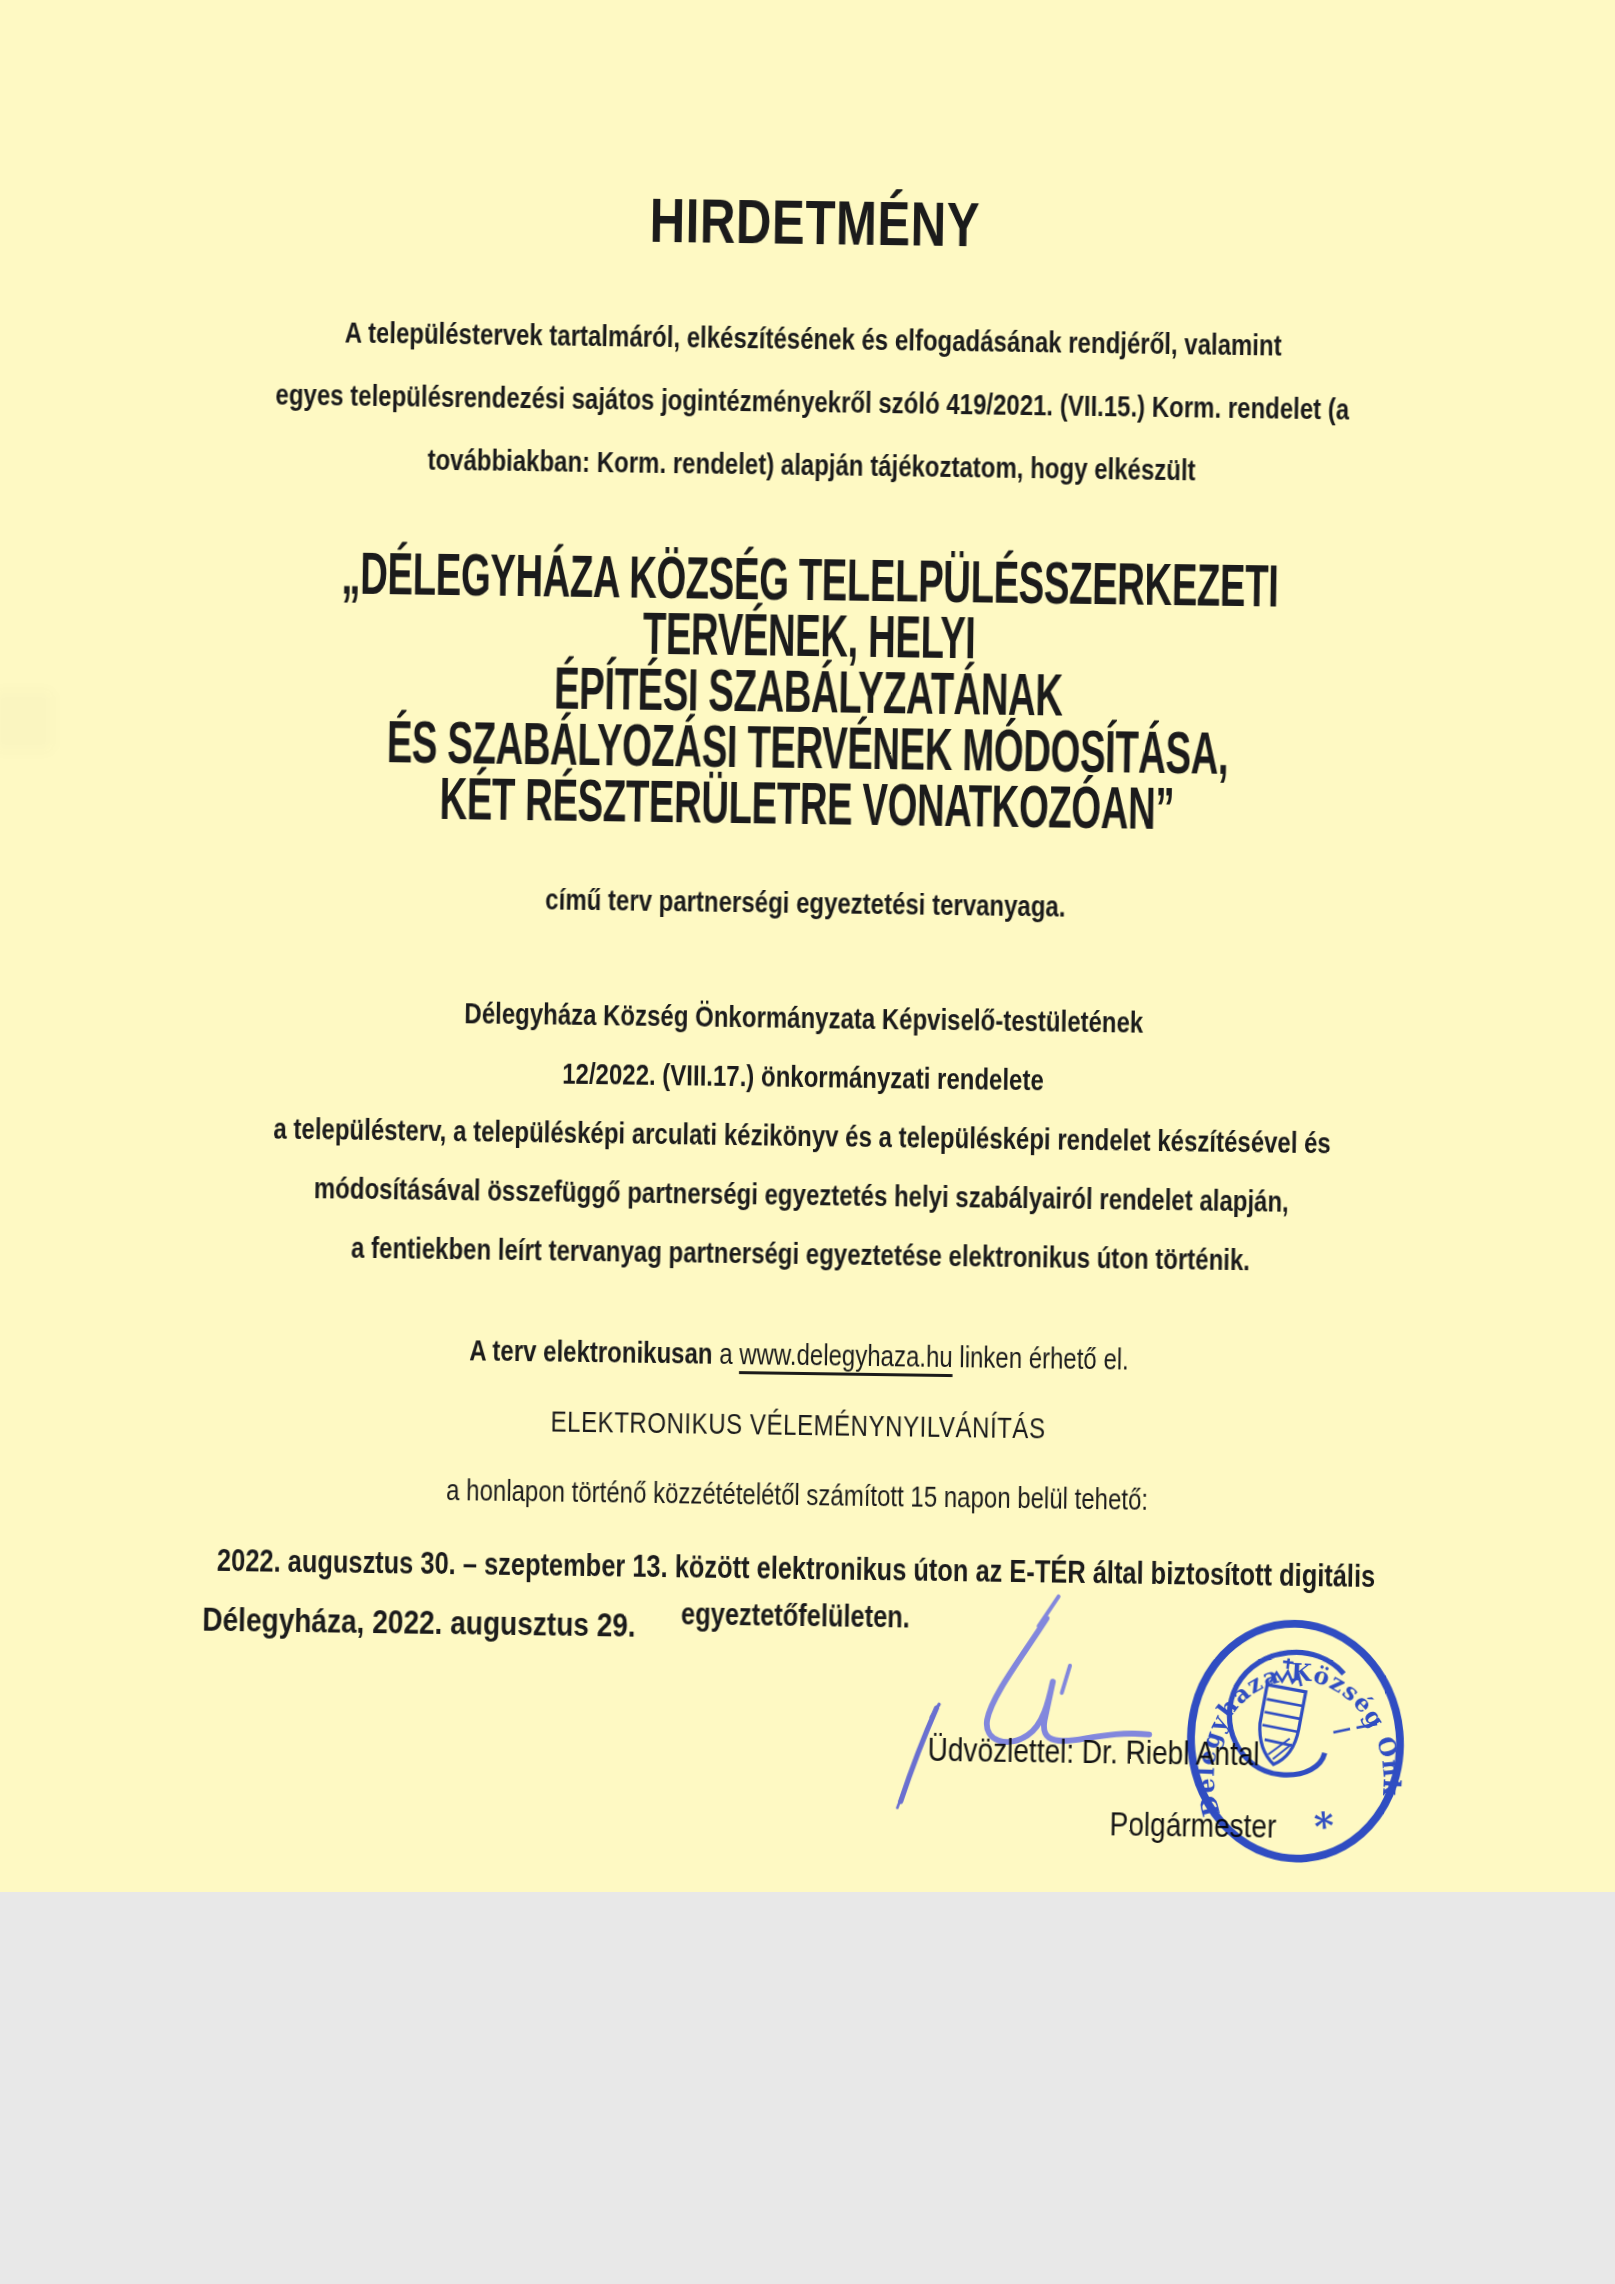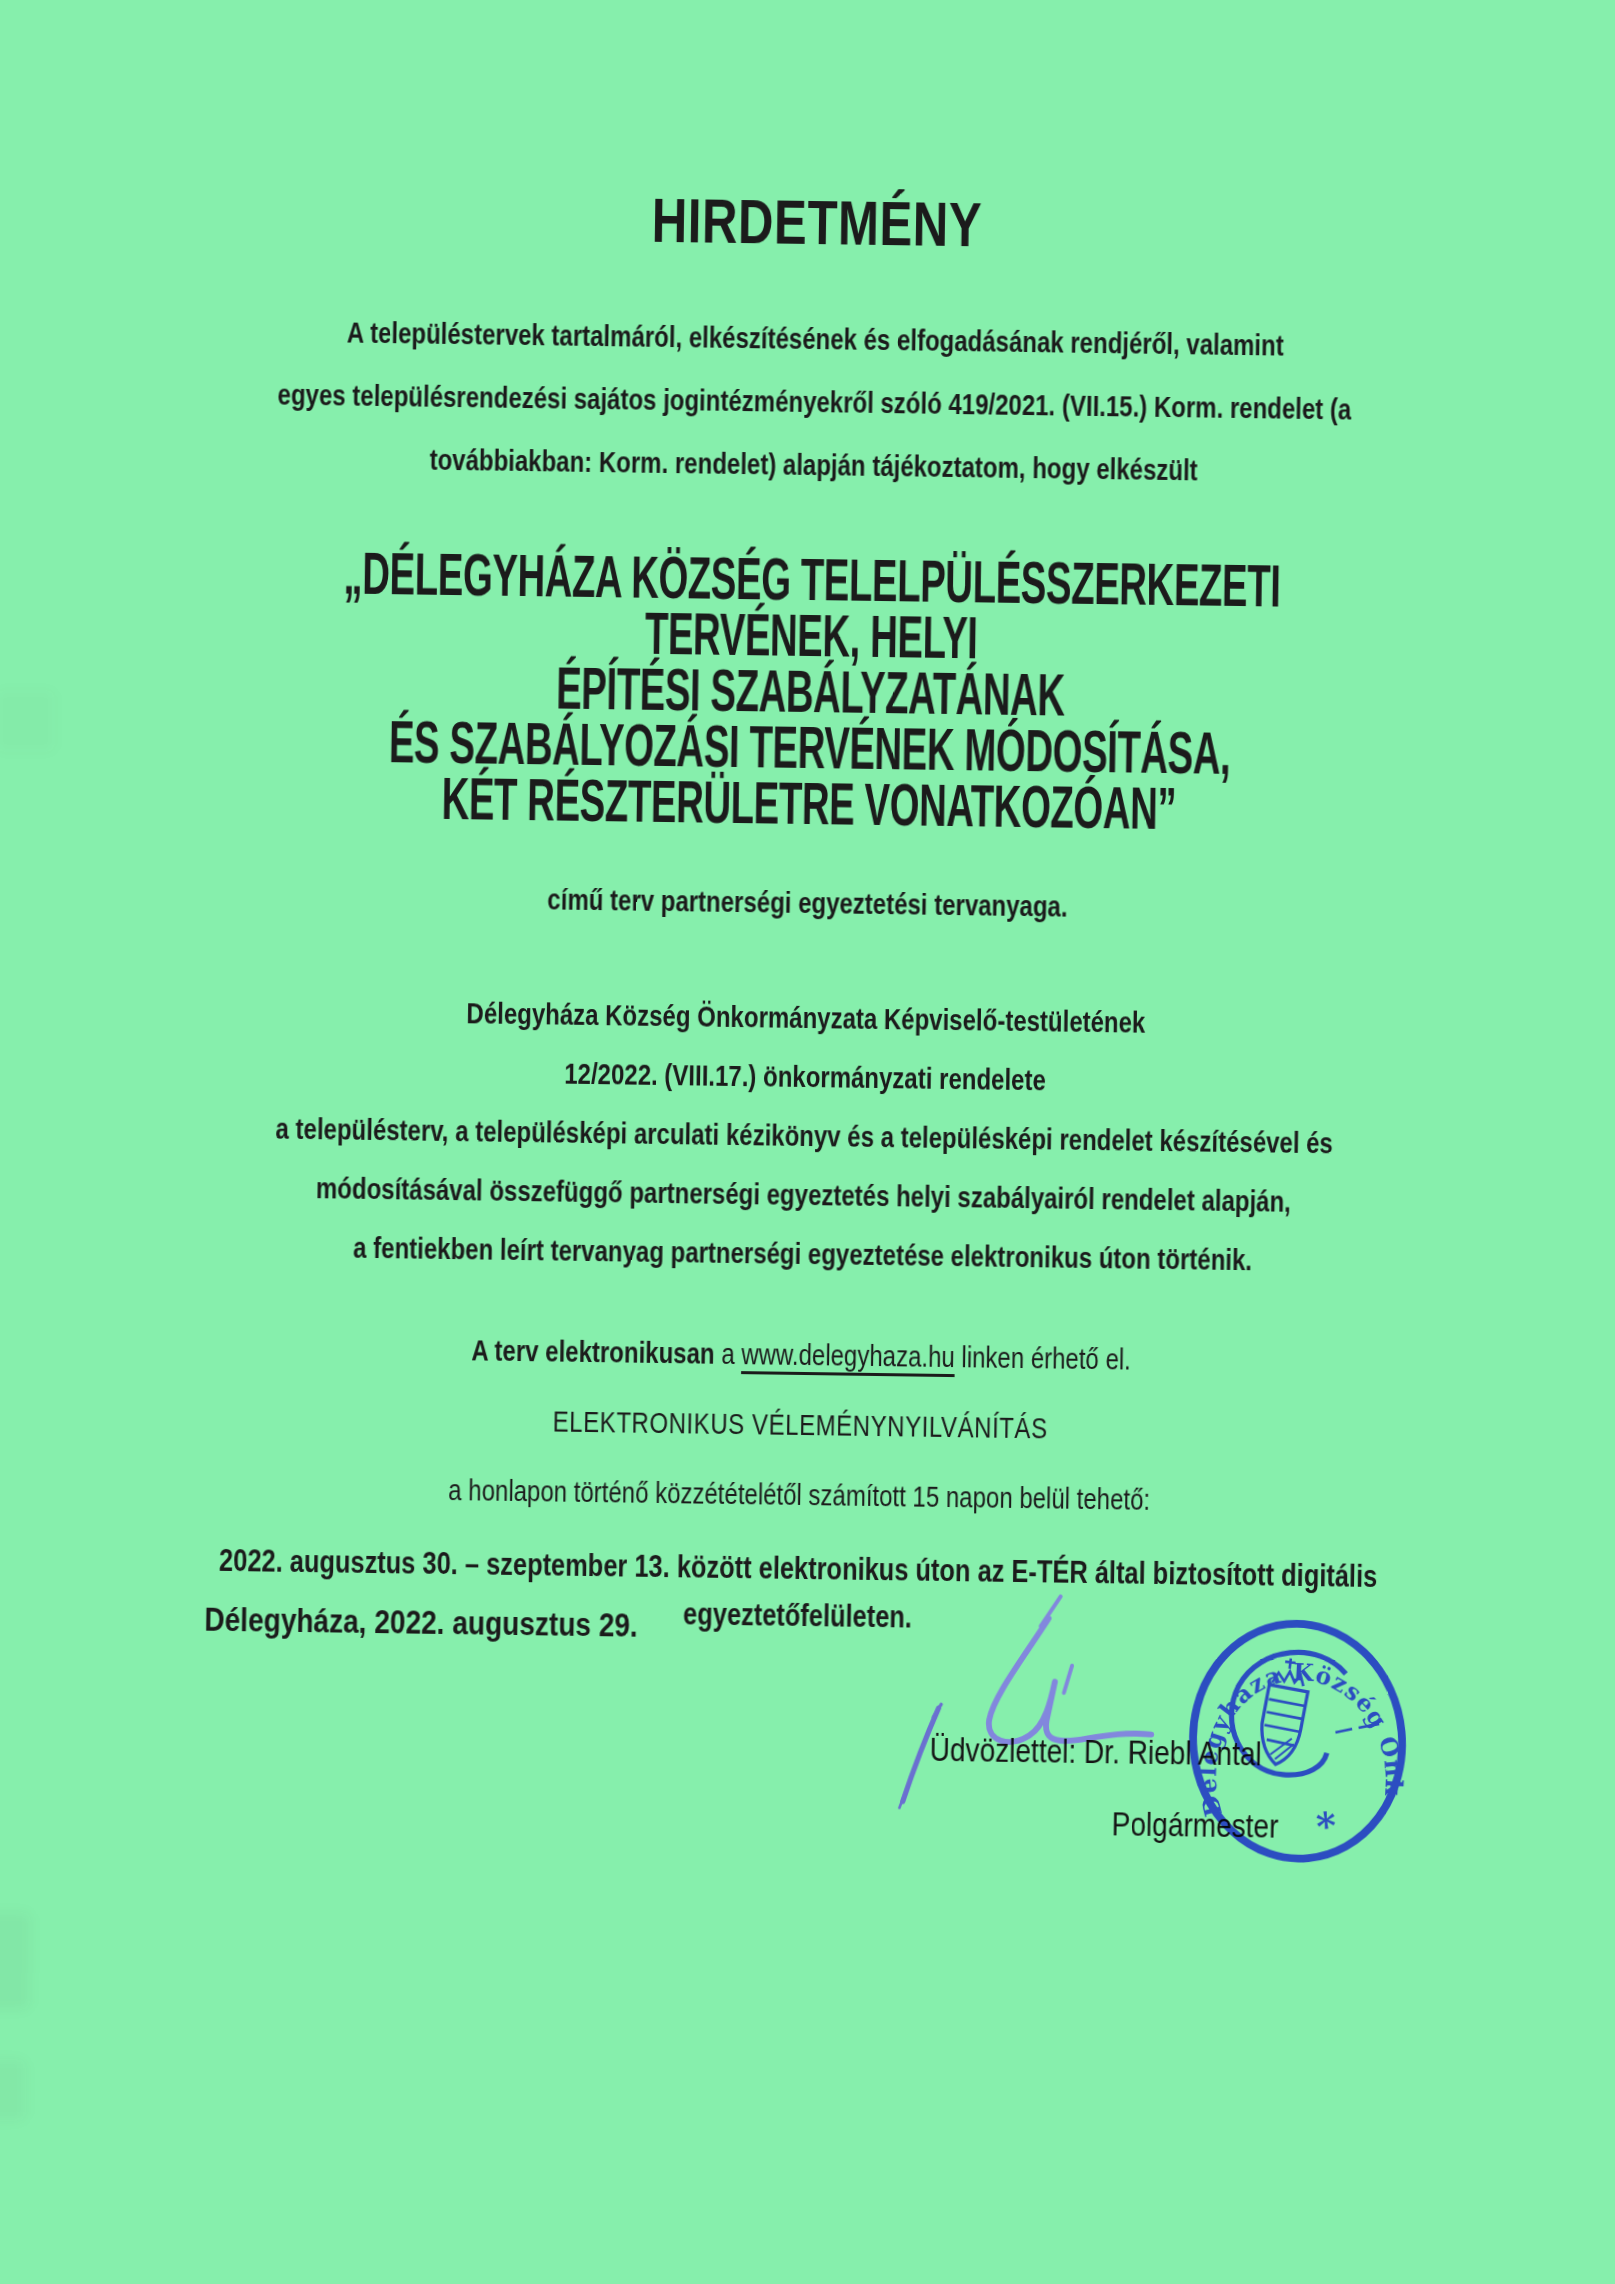--- a/index.html
+++ b/index.html
@@ -1,19 +1,19 @@
 <!DOCTYPE html>
 <html style="font-size:10.4px"><head>
 <meta charset="utf-8">
 <style>
   html,body{margin:0;padding:0;background:#e8e8e8;}
   .page{
     position:relative;
-    width:1616px;height:2284px;
-    background:#86efac;
+    width:1616px;height:1892px;
+    background:#fef9c3;
     overflow:hidden;
     font-family:"Liberation Sans",sans-serif;
     color:#1b1b1b;
   }
   .tilt{
     position:absolute;inset:0;
     transform:rotate(0.8deg);
     transform-origin:50% 38%;
   }
   .content{width:1616px;text-align:center;}

